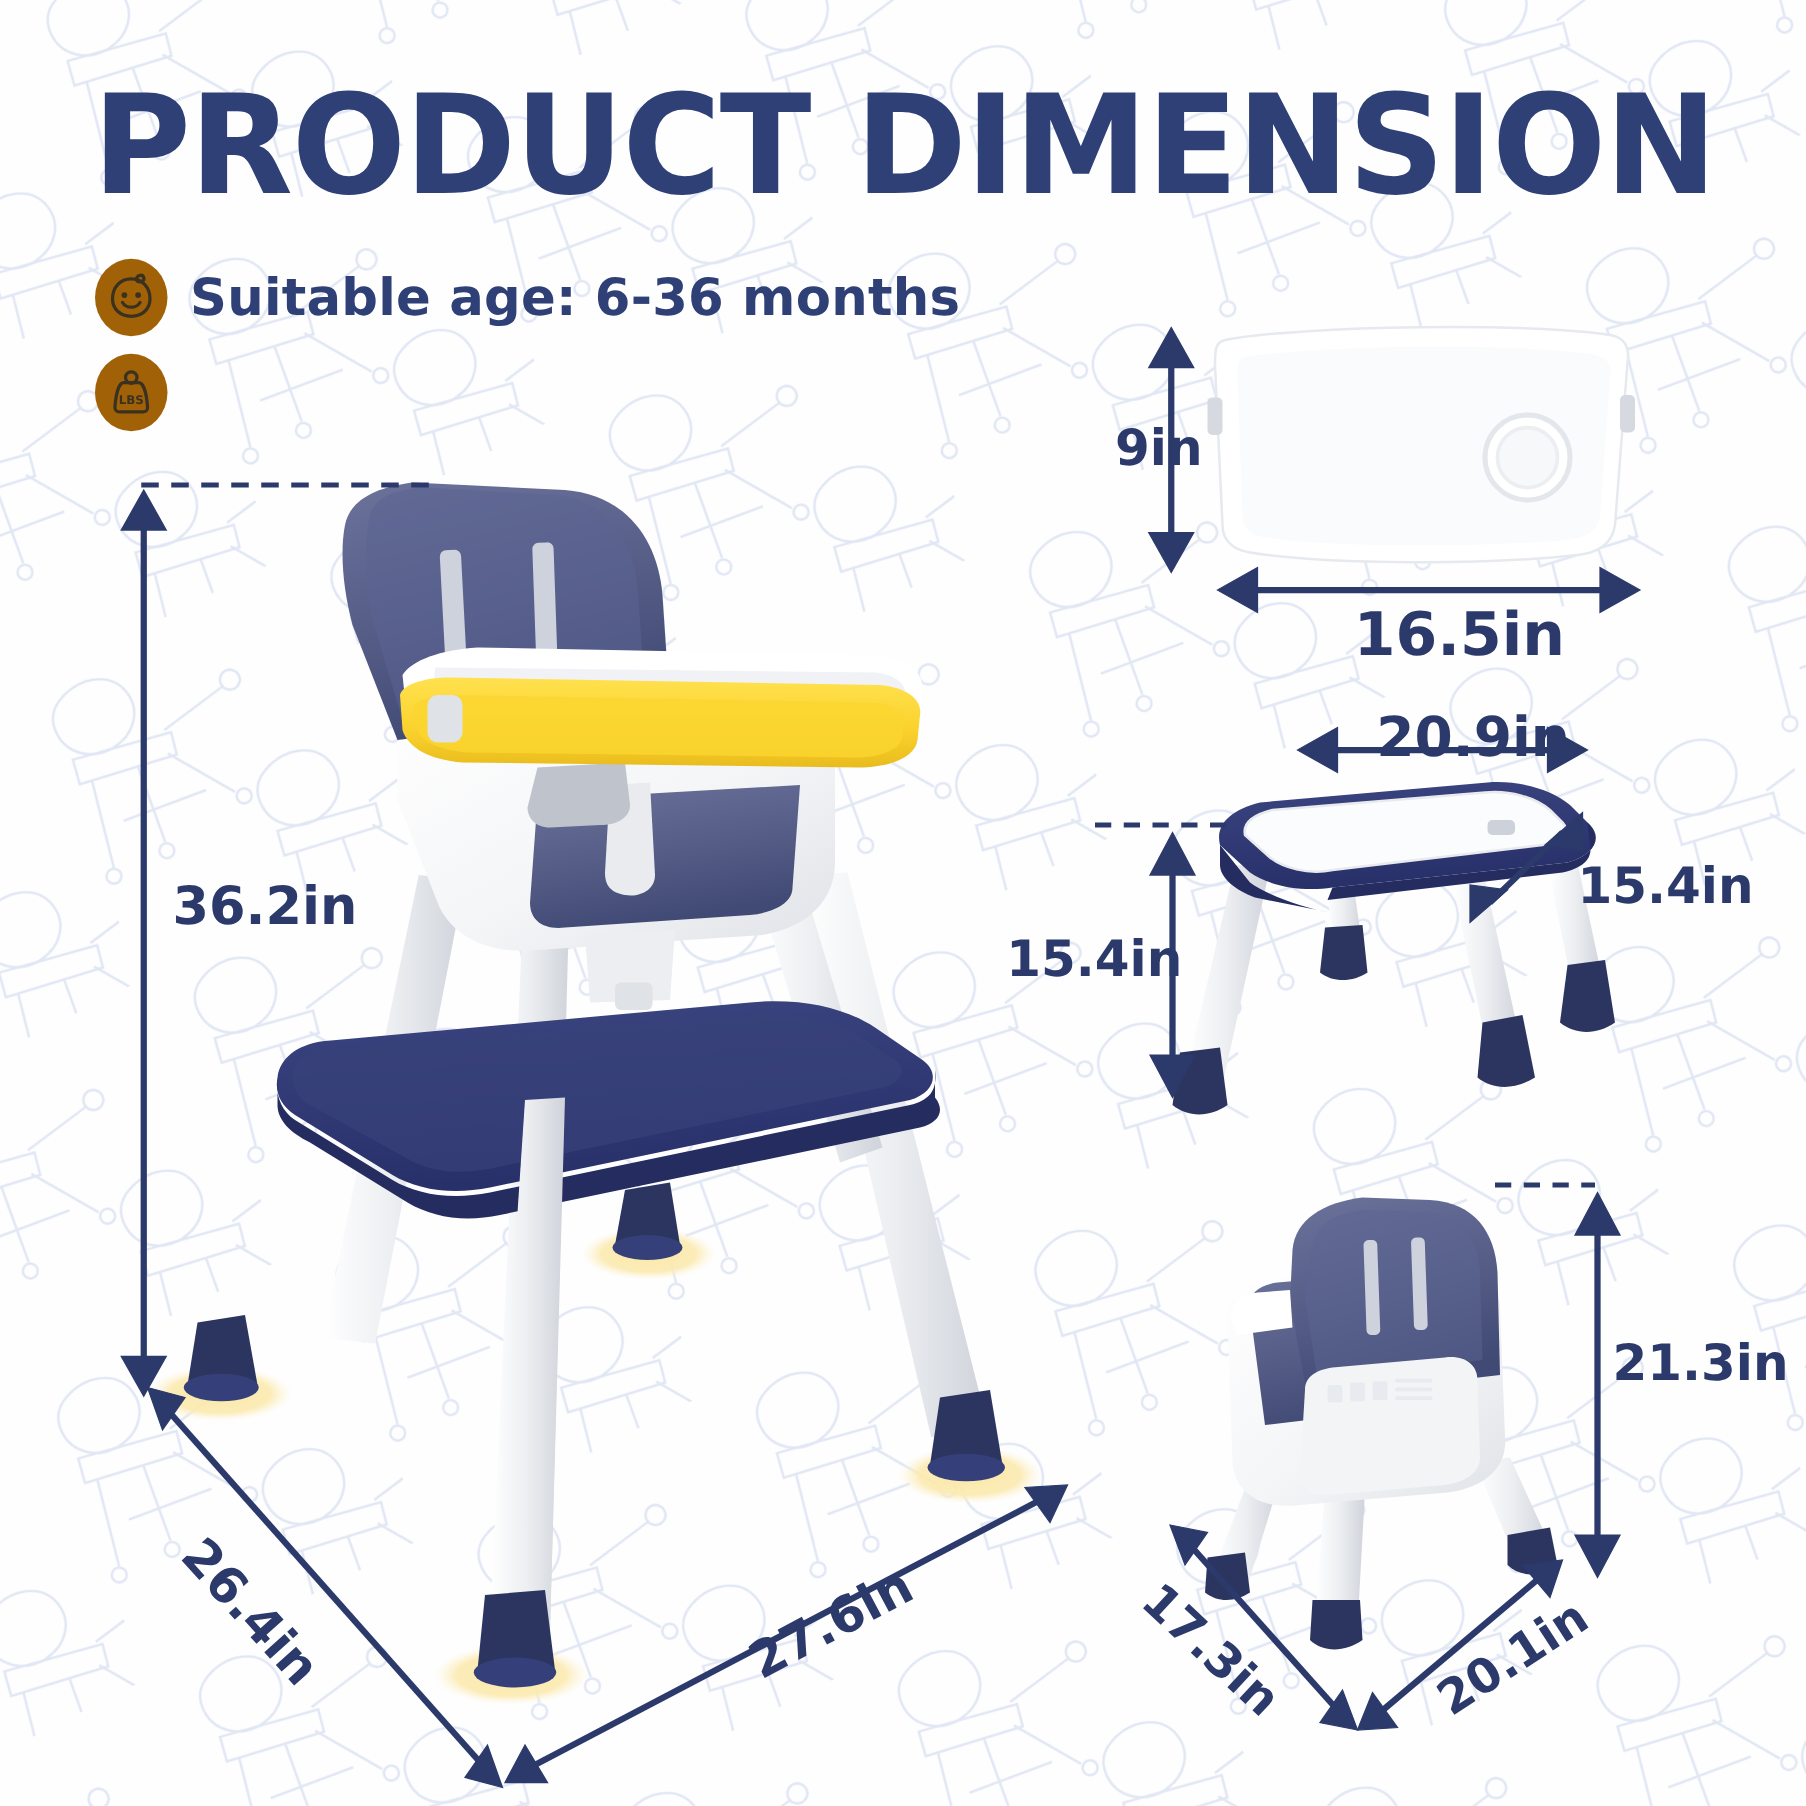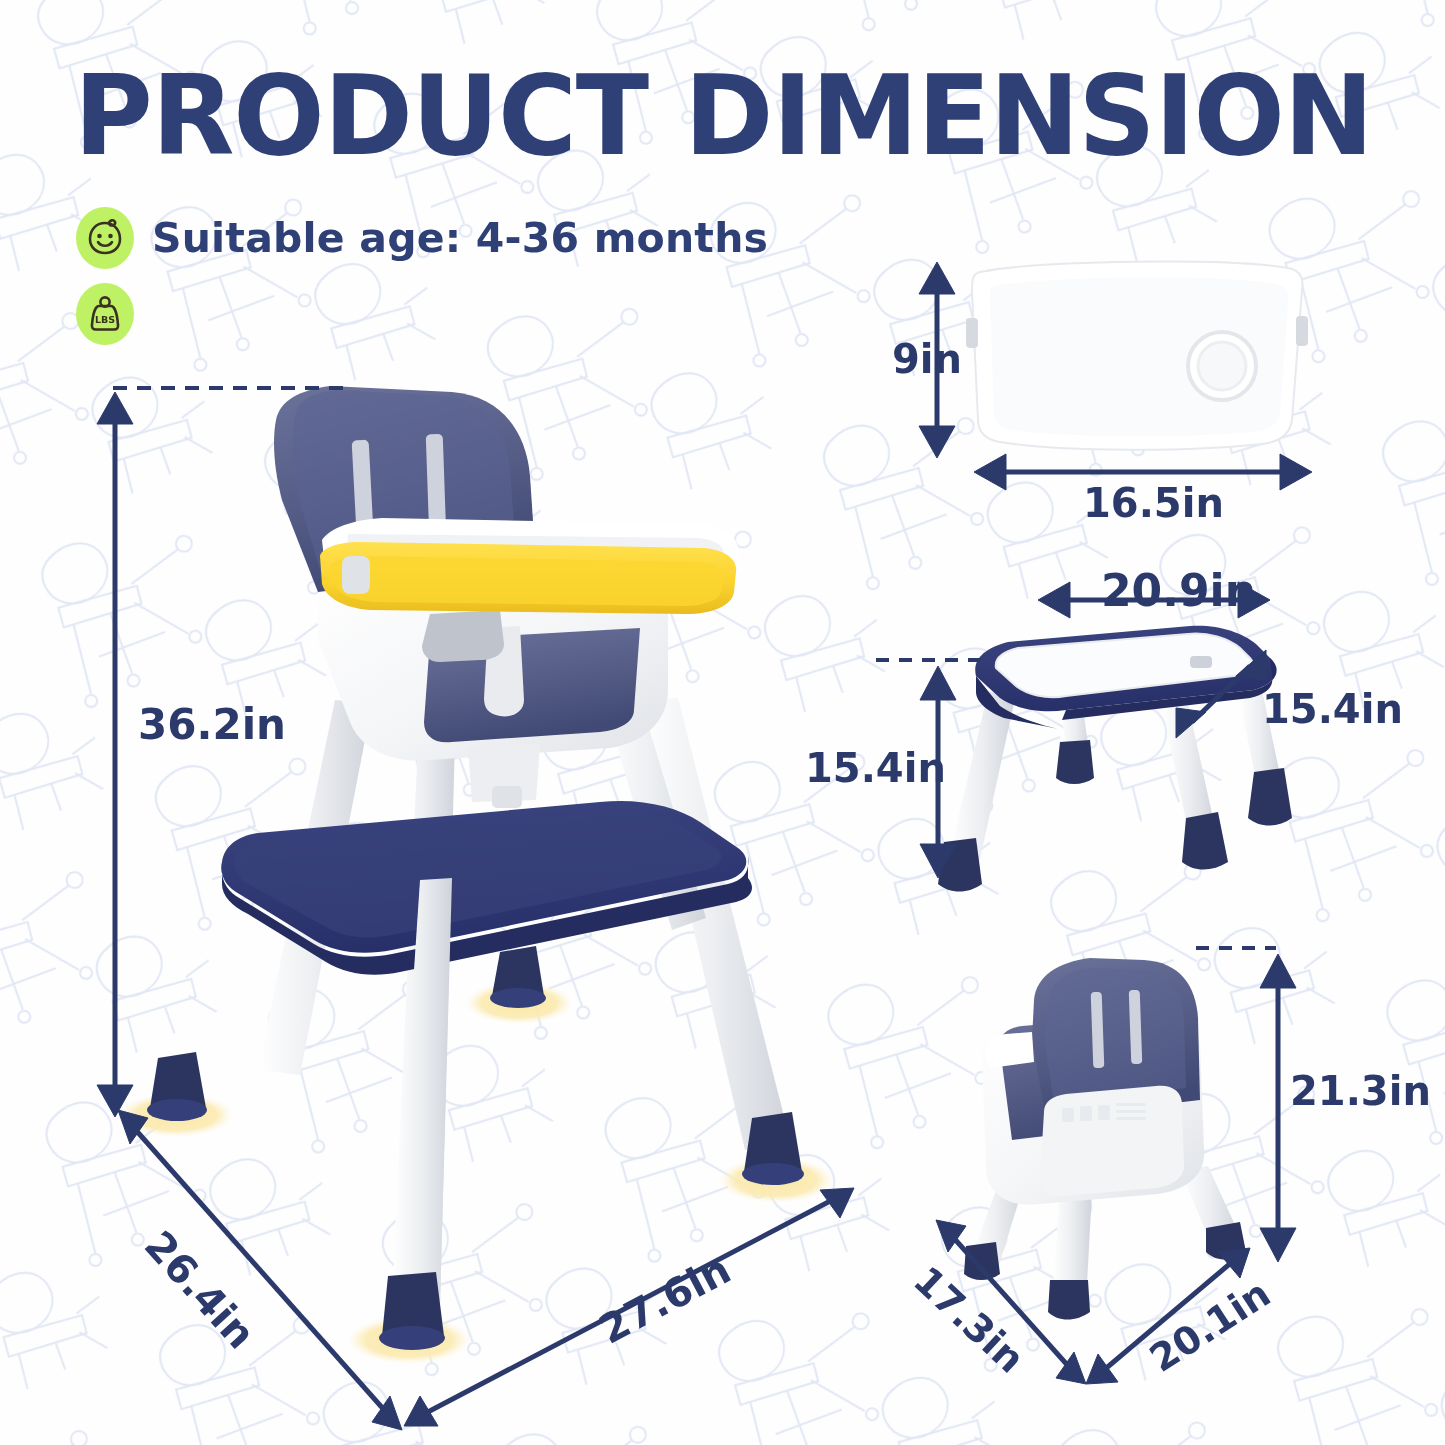--- a/index.html
+++ b/index.html
@@ -40,21 +40,21 @@
   
   .bullets { position:absolute; left:76px; top:200px; }
   .bullet {
     display:flex; align-items:center;
     height:76px;
     gap:18px;
   }
   .badge {
     width:58px; height:62px; flex:0 0 58px;
     border-radius:50%;
-    background:#bef264;
+    background:#a16207;
     display:flex; align-items:center; justify-content:center;
   }
   .bullet-text {
     color:#2f4077;
     font-size:41px;
     font-weight:600;
     letter-spacing:.2px;
     white-space:nowrap;
     font-family:"DejaVu Sans", sans-serif;
   }
@@ -105,21 +105,21 @@
     <div class="bullet">
       <span class="badge">
         <svg width="44" height="44" viewBox="0 0 44 44">
           <path d="M22,7 C31,7 37,14 37,23 C37,31 31,37 22,37 C13,37 7,31 7,23 C7,14 13,7 22,7 Z" fill="none" stroke="#3b3120" stroke-width="2.6"></path>
           <path d="M26,8 C26,4 31,3 32,6 C33,9 29,10 27,9" fill="none" stroke="#3b3120" stroke-width="2.6" stroke-linecap="round"></path>
           <circle cx="16.5" cy="20" r="2.3" fill="#3b3120"></circle>
           <circle cx="27.5" cy="20" r="2.3" fill="#3b3120"></circle>
           <path d="M15,26 C18,31 26,31 29,26" fill="none" stroke="#3b3120" stroke-width="2.6" stroke-linecap="round"></path>
         </svg>
       </span>
-      <span class="bullet-text">Suitable age: 4-36 months</span>
+      <span class="bullet-text">Suitable age: 6-36 months</span>
     </div>
 
     <div class="bullet">
       <span class="badge">
         <svg width="44" height="44" viewBox="0 0 44 44">
           <circle cx="22" cy="10" r="4.6" fill="none" stroke="#3b3120" stroke-width="2.6"></circle>
           <path d="M16,14 C13,14 10,20 9,33 C8.6,36 10,37.5 13,37.5 L31,37.5
                    C34,37.5 35.4,36 35,33 C34,20 31,14 28,14 Z" fill="none" stroke="#3b3120" stroke-width="2.6" stroke-linejoin="round"></path>
           <text x="22" y="31" font-family="DejaVu Sans, sans-serif" font-size="9.5" font-weight="bold" fill="#3b3120" text-anchor="middle">LBS</text>
         </svg>
@@ -386,21 +386,21 @@
   </svg>
 
   <div class="dim" style="left:138px; top:700px; font-size:42px;">36.2in</div>
 
   <div class="dim" style="left:170px; top:1222px; font-size:40px; transform:rotate(48deg); transform-origin:left top;">26.4in</div>
 
   <div class="dim" style="left:592px; top:1312px; font-size:40px; transform:rotate(-28deg); transform-origin:left top;">27.6in</div>
 
   <div class="dim" style="left:866px; top:336px; font-size:40px;margin-left:26px;">9in</div>
 
-  <div class="dim" style="left:1083px; top:480px; font-size:40px;">16.5in</div>
+  <div class="dim" style="left:1083px; top:480px; font-size:48px;">16.5in</div>
 
   <div class="dim" style="left:1101px; top:565px; font-size:44px;">20.9in</div>
 
   <div class="dim" style="left:1262px; top:686px; font-size:40px;">15.4in</div>
 
   <div class="dim" style="left:805px; top:745px; font-size:40px;">15.4in</div>
 
   <div class="dim" style="left:1290px; top:1068px; font-size:40px;">21.3in</div>
 
   <div class="dim" style="left:935px; top:1258px; font-size:38px; transform:rotate(43deg); transform-origin:left top;">17.3in</div>

